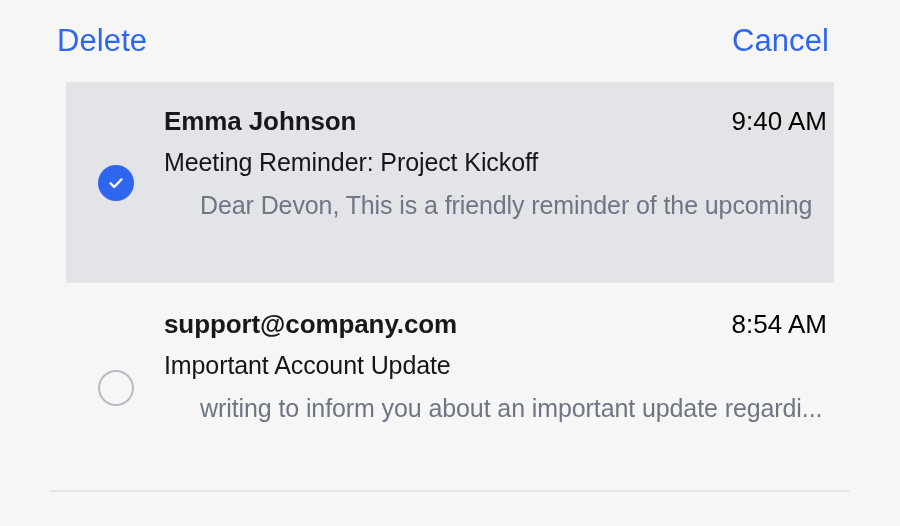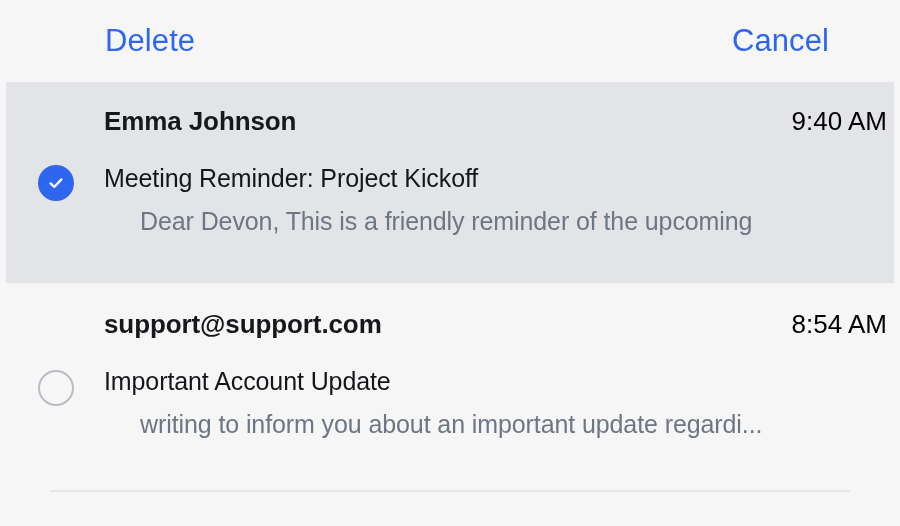--- a/index.html
+++ b/index.html
@@ -33,34 +33,34 @@
     color: #2f66ef;
     background: none;
     border: none;
     padding: 0;
     cursor: pointer;
     font-family: "Liberation Sans", sans-serif;
     letter-spacing: 0.1px;
     white-space: nowrap;
   }
 
-  .toolbar-btn.delete { left: 57px; margin-left: 48px; }
+  .toolbar-btn.delete { left: 57px; }
   .toolbar-btn.cancel { right: 71px; }
 
   
   .mail-list {
     position: relative;
     width: 900px;
   }
 
   .mail-row {
     position: relative;
     display: flex;
     align-items: flex-start;
-    width: 888px;
+    width: 768px;
     margin: 0 auto;
     padding: 0;
   }
 
   .mail-row.selected {
     background: #e3e4e8;
     height: 201px;
   }
 
   .mail-row.unselected {
@@ -142,21 +142,21 @@
 
   .subject {
     font-size: 25px;
     line-height: 44px;
     font-weight: 400;
     color: #15161a;
     letter-spacing: -0.1px;
     white-space: nowrap;
     overflow: hidden;
     text-overflow: ellipsis;
-    margin-top: 18px;
+    margin-top: 2px;
   }
 
   .preview {
     font-size: 25px;
     line-height: 43px;
     font-weight: 400;
     color: #6e7683;
     letter-spacing: -0.1px;
     max-width: 670px;
     margin-left: 36px;
@@ -202,21 +202,21 @@
   </div>
 
   <div class="divider hidden"></div>
 
   <div class="mail-row unselected">
     <div class="select-col">
       <span class="empty-circle"></span>
     </div>
     <div class="mail-body">
       <div class="mail-head">
-        <div class="sender">support@support.com</div>
+        <div class="sender">support@company.com</div>
         <div class="time">8:54 AM</div>
       </div>
       <div class="subject">Important Account Update</div>
       <div class="preview">
         <div>writing to inform you about an important update regardi...</div>
       </div>
     </div>
   </div>
 
   <div class="divider"></div>

